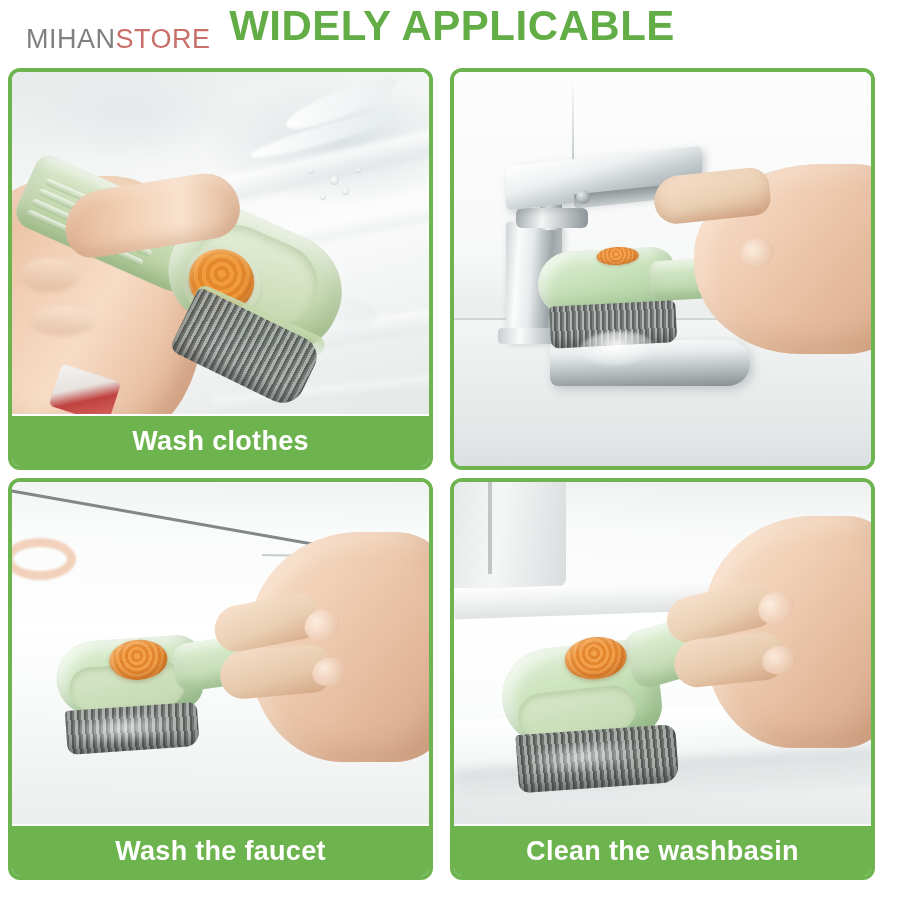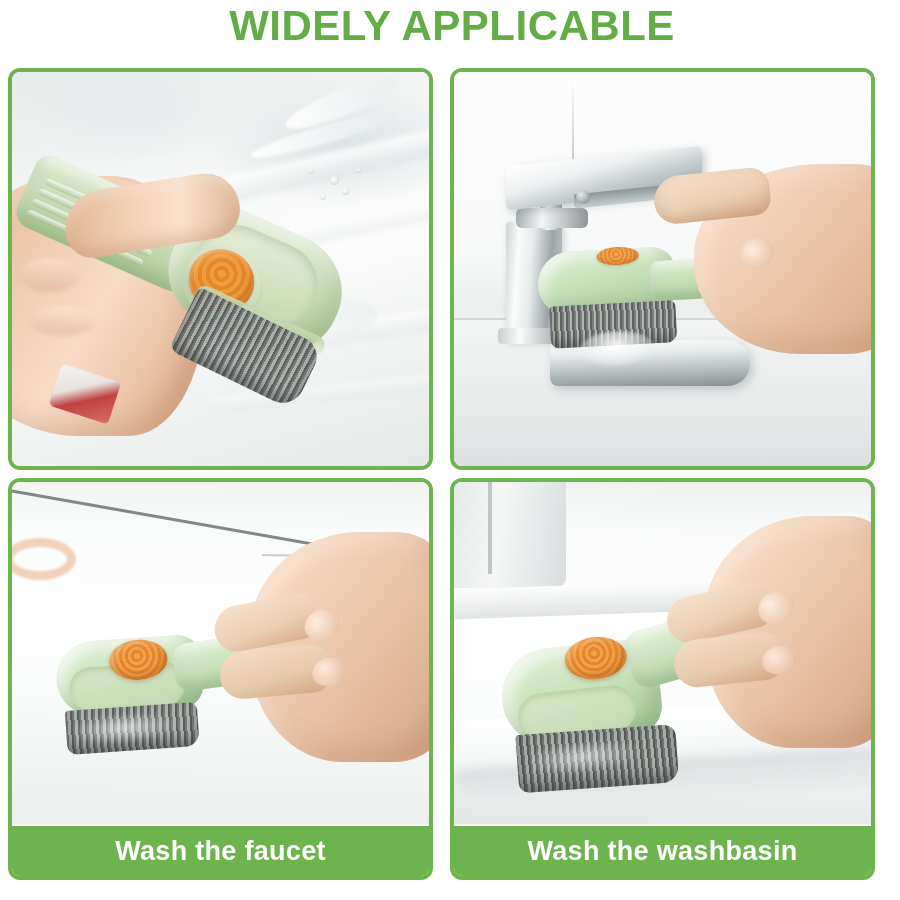--- a/index.html
+++ b/index.html
@@ -717,20 +717,23 @@
     transform: rotate(-16deg);
   }
 </style>
 </head>
 <body>
 
 <div class="page">
 
   <div class="header">
     <div class="title">WIDELY APPLICABLE</div>
+    <div class="watermark">
+      <span class="wm-a">MIHAN</span><span class="wm-b">STORE</span>
+    </div>
   </div>
 
   <div class="grid">
 
     <div class="card">
       <div class="photo scene-clothes">
 
         <div class="fabric-fold f1"></div>
         <div class="fabric-fold f2"></div>
         <div class="fabric-fold f3"></div>
@@ -761,20 +764,21 @@
             <div class="b1-btn-base"></div>
             <div class="b1-btn"></div>
           </div>
           <div class="b1-bristle-mask"></div>
           <div class="b1-bristles"></div>
         </div>
 
         <div class="thumb-clothes"></div>
         <div class="b1-label"></div>
       </div>
+      <div class="caption">Wash clothes</div>
     </div>
 
     <div class="card">
       <div class="photo scene-faucet">
 
         <div class="wall-line"></div>
         <div class="counter"></div>
         <div class="drop-line"></div>
 
         <div class="faucet-spout"></div>
@@ -844,17 +848,17 @@
           <div class="b4-bristles"></div>
           <div class="b4-bristle-foam"></div>
         </div>
 
         <div class="hand4"></div>
         <div class="finger4a"></div>
         <div class="finger4b"></div>
         <div class="nail4"></div>
         <div class="nail4b"></div>
       </div>
-      <div class="caption">Wash the washbasin</div>
+      <div class="caption">Clean the washbasin</div>
     </div>
 
   </div>
 </div>
 
 </body></html>

